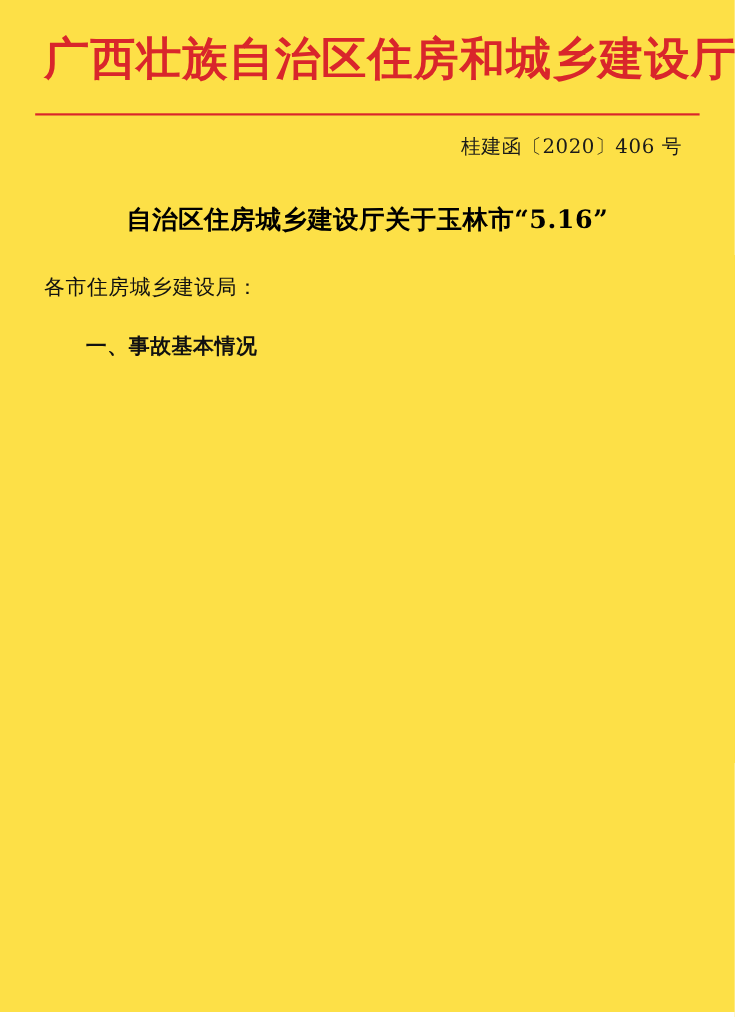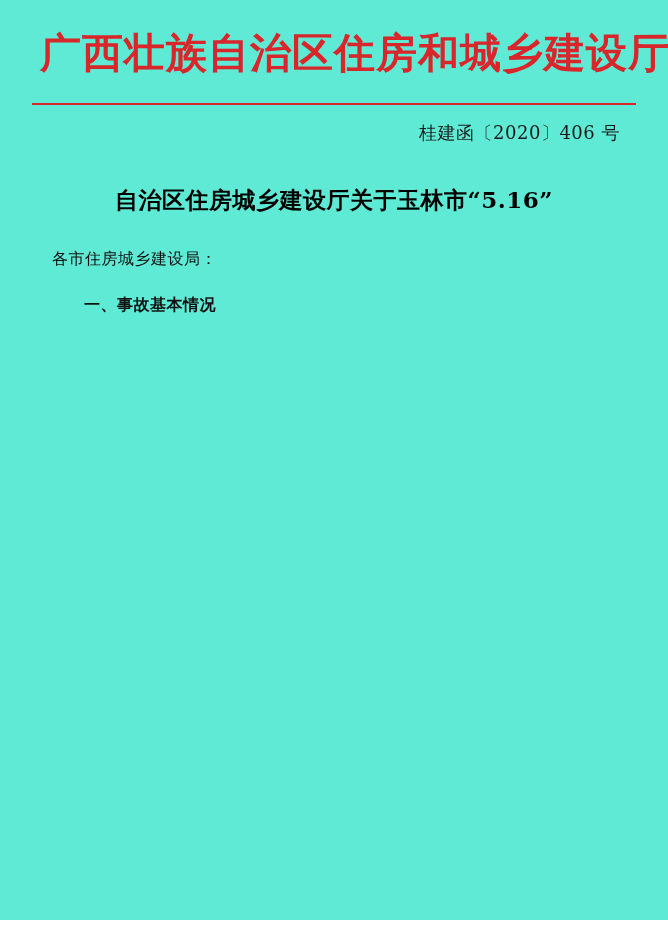--- a/index.html
+++ b/index.html
@@ -10,21 +10,21 @@
     width: 668px;
     height: 930px;
     background: #ffffff;
     font-family: "DejaVu Serif", "Liberation Serif", serif;
     overflow: hidden;
   }
   .page {
     position: relative;
     width: 668px;
     height: 930px;
-    background: #5eead4;
+    background: #fde047;
     box-sizing: border-box;
   }
   .letterhead {
     padding: 30px 40px 0 40px;
     text-align: center;
   }
   .letterhead-title {
     color: #d9262b;
     font-family: "DejaVu Serif", "Liberation Serif", serif;
     font-weight: bold;
@@ -51,22 +51,22 @@
     padding: 0 24px;
     text-align: center;
     font-weight: bold;
     font-size: 23px;
     line-height: 1.62;
     color: #000000;
     letter-spacing: 0.5px;
   }
   .body-area {
     margin-top: 26px;
-    padding: 0 44px 0 52px;
-    font-size: 16px;
+    padding: 0 44px 0 40px;
+    font-size: 19px;
     line-height: 1.82;
     color: #111111;
     text-align: justify;
     text-justify: inter-ideograph;
   }
   .salutation {
     letter-spacing: 0.5px;
   }
   .para {
     text-indent: 2em;

